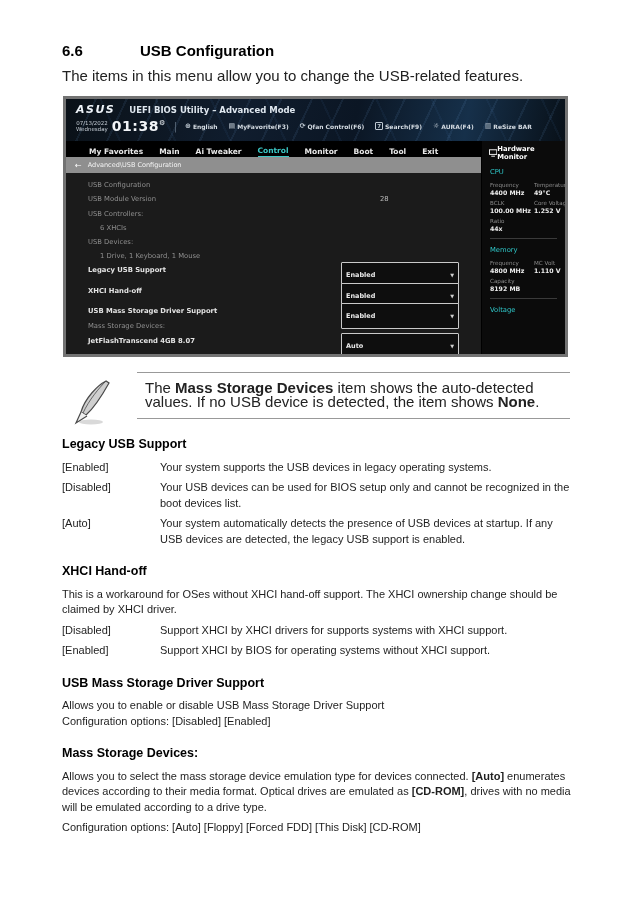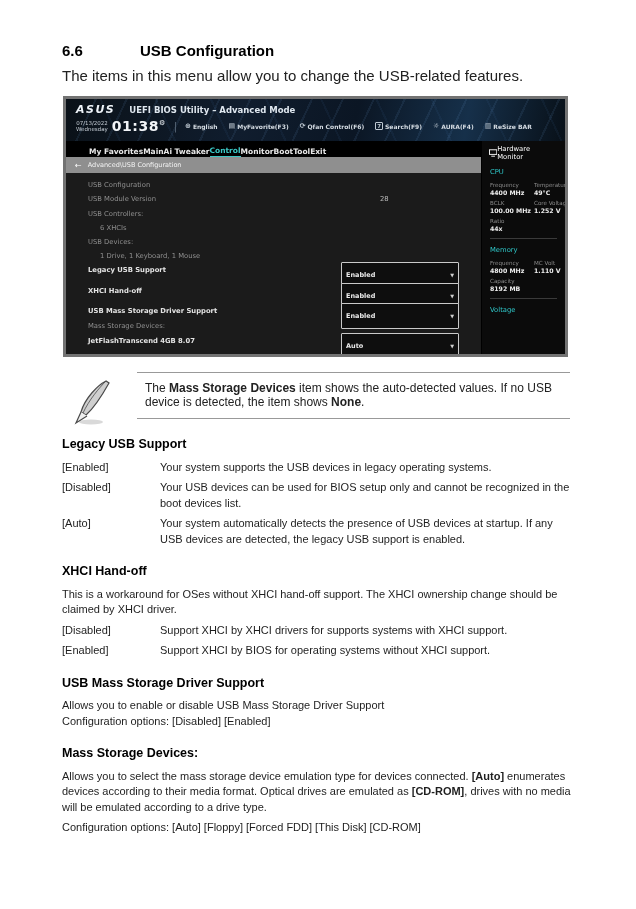--- a/index.html
+++ b/index.html
@@ -26,21 +26,21 @@
   .dateblk{font-size:5.5px;line-height:6.5px;text-align:right;color:#c4ccd4;}
   .timeblk{font-size:14px;font-weight:bold;color:#f2f5f8;margin-left:4px;letter-spacing:.5px;}
   .gear{font-size:7px;vertical-align:super;color:#e8edf2;}
   .qsep{margin:0 8px;color:#5c6b7a;font-size:10px;}
   .qlinks{display:flex;align-items:center;gap:11px;}
   .qlink{display:flex;align-items:center;gap:2px;font-size:6px;font-weight:bold;color:#d4dbe2;white-space:nowrap;}
   .qicon{font-size:7px;color:#bfc9d2;}
   .keycap{display:inline-block;font-size:5.5px;border:1px solid #bfc9d2;padding:0 1px;line-height:6px;border-radius:1px;}
 
   .menubar{position:absolute;left:0;top:42px;width:415px;height:20px;background:#000;
-        display:flex;align-items:center;gap:0;padding-left:23px;box-sizing:border-box;}
+        display:flex;align-items:center;gap:16px;padding-left:23px;box-sizing:border-box;}
   .mitem{font-size:7.5px;font-weight:bold;color:#e8e8e8;cursor:default;}
   .mitem.active{color:#3cc8c6;border-bottom:1px solid #3cc8c6;padding-bottom:1px;}
 
   .crumb{position:absolute;left:0;top:58px;width:415px;height:16px;background:#8f8f8f;
         display:flex;align-items:center;gap:6px;padding-left:9px;box-sizing:border-box;
         font-size:6.5px;color:#f4f4f4;}
   .crumb .arrow{font-size:8px;color:#fff;}
 
   .mainpanel{position:absolute;left:0;top:74px;width:415px;height:187px;background:#1b1b1b;}
   .mrow{position:absolute;left:22px;font-size:6.8px;color:#8f8f8f;white-space:nowrap;}
@@ -48,32 +48,32 @@
   .mrow.indent{left:34px;}
   .mval{position:absolute;left:274px;font-size:6.8px;color:#b9b9b9;}
   .dd{position:absolute;left:275px;width:118px;height:13px;background:#0e0e0e;border:1px solid #c9c9c9;
         border-radius:1px;box-sizing:border-box;display:flex;align-items:center;justify-content:space-between;
         padding:12px 4px;}
   .dd-val{font-size:6.5px;font-weight:bold;color:#e9e9e9;}
   .dd-arrow{font-size:5px;color:#cdcdcd;}
 
   .hw{position:absolute;left:415px;top:42px;right:0;bottom:0;background:#0b0b0b;border-left:1px solid #000;
         box-sizing:border-box;}
-  .hwhead{display:flex;align-items:center;gap:0;padding:4px 12px 0 7px;font-size:6.8px;font-weight:normal;color:#fff;}
+  .hwhead{display:flex;align-items:center;gap:0;padding:4px 4px 0 7px;font-size:6.8px;font-weight:bold;color:#fff;}
   .hwsec{font-size:6.8px;color:#2fc7c9;margin:7px 0 3px 8px;}
   .hwgrid{display:grid;grid-template-columns:44px 42px;margin-left:8px;row-gap:1px;}
   .hwl{font-size:5.6px;color:#8a8a8a;padding-top:3px;}
   .hwv{font-size:6.2px;font-weight:bold;color:#ececec;}
   .hwdiv{border-top:1px solid #3a3a3a;margin:6px 8px 0 8px;}
 
   
   .note{position:absolute;left:63px;top:372px;width:507px;}
   .quill{position:absolute;left:10px;top:6px;}
   .note-text{margin-left:74px;border-top:1px solid #999;border-bottom:1px solid #999;
-        padding:8px 6px 9px 8px;font-size:12px;line-height:14px;color:#222;}
+        padding:8px 6px 9px 8px;font-size:15px;line-height:14px;color:#222;}
   .b{font-weight:bold;}
 
   
   .docs{position:absolute;left:62px;top:437px;width:514px;font-size:11px;line-height:15.5px;color:#1e1e1e;}
   .docs h3{font-size:12.5px;margin:17px 0 7px 0;color:#000;}
   .docs h3.first{margin-top:0;}
   .opt-row{display:flex;margin-bottom:5px;}
   .opt-term{width:98px;flex-shrink:0;}
   .opt-desc{flex:1;}
   .para{margin:0 0 5px 0;}

